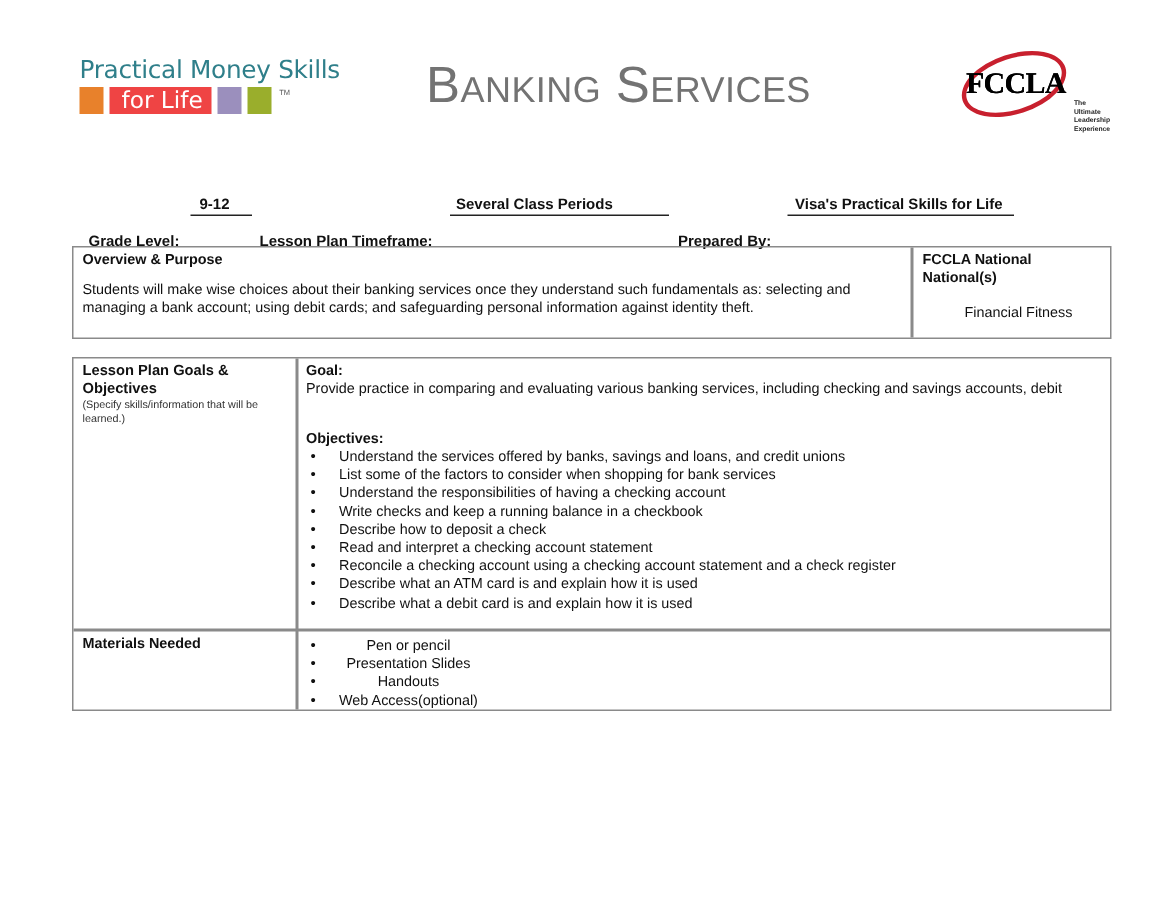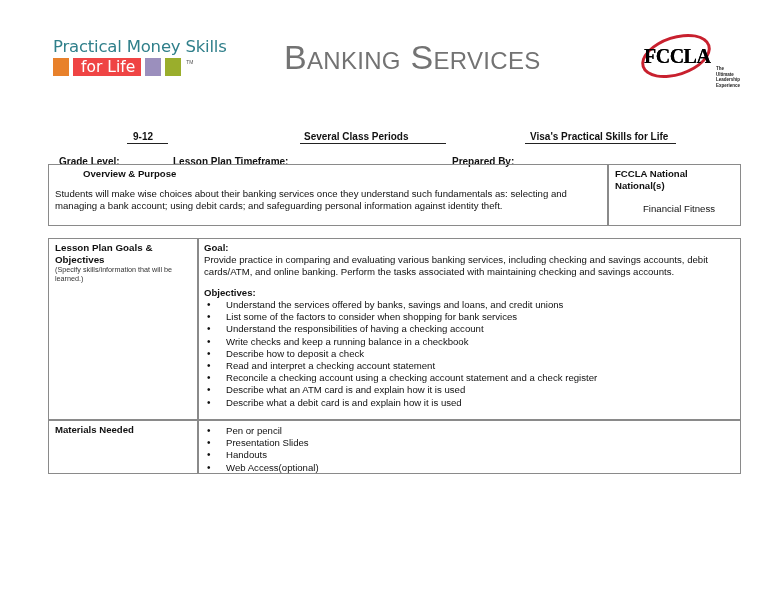--- a/index.html
+++ b/index.html
@@ -70,21 +70,21 @@
   <span class="lbl" style="left:0;">Grade Level:</span>
   <span class="val" style="left:68px; width:41px; padding-left:6px;">9-12</span>
   <span class="lbl" style="left:114px;">Lesson Plan Timeframe:</span>
   <span class="val" style="left:241px; width:146px; padding-left:4px;">Several Class Periods</span>
   <span class="lbl" style="left:393px;">Prepared By:</span>
   <span class="val" style="left:466px; width:151px; padding-left:5px;">Visa's Practical Skills for Life</span>
 </div>
 
 <div class="tbl tbl1">
   <div class="vline" style="left:558px;"></div>
-  <div class="cell hd" style="left:6px; top:3px;margin-left:28px;">Overview &amp; Purpose</div>
+  <div class="cell hd" style="left:6px; top:3px;">Overview &amp; Purpose</div>
   <div class="cell" style="left:6px; top:23px; white-space:nowrap;">
     <div>Students will make wise choices about their banking services once they understand such fundamentals as: selecting and</div>
     <div>managing a bank account; using debit cards; and safeguarding personal information against identity theft.</div>
   </div>
   <div class="cell hd" style="left:566px; top:3px;">
     <div>FCCLA National</div>
     <div>National(s)</div>
   </div>
   <div class="cell" style="left:594px; top:38px;">Financial Fitness</div>
 </div>
@@ -98,40 +98,39 @@
     <div>Objectives</div>
   </div>
   <div class="cell small" style="left:6px; top:26px;">
     <div>(Specify skills/information that will be</div>
     <div>learned.)</div>
   </div>
 
   <div class="cell" style="left:155px; top:3px; white-space:nowrap;">
     <div class="hd">Goal:</div>
     <div>Provide practice in comparing and evaluating various banking services, including checking and savings accounts, debit</div>
-    <div>cards/ATM, and online banking. Perform the tasks associated with maintaining checking and savings accounts.</div>
   </div>
 
   <div class="cell" style="left:155px; top:48px; white-space:nowrap;">
     <div class="hd">Objectives:</div>
     <ul class="bullets">
       <li>Understand the services offered by banks, savings and loans, and credit unions</li>
       <li>List some of the factors to consider when shopping for bank services</li>
       <li>Understand the responsibilities of having a checking account</li>
       <li>Write checks and keep a running balance in a checkbook</li>
       <li>Describe how to deposit a check</li>
       <li>Read and interpret a checking account statement</li>
       <li>Reconcile a checking account using a checking account statement and a check register</li>
       <li>Describe what an ATM card is and explain how it is used</li>
       <li>Describe what a debit card is and explain how it is used</li>
     </ul>
   </div>
 
   <div class="cell hd" style="left:6px; top:185px;">Materials Needed</div>
-  <div class="cell" style="left:155px; top:186px; white-space:nowrap;">
+  <div class="cell" style="left:155px; top:186px; white-space:nowrap;text-align:center;">
     <ul class="bullets">
       <li>Pen or pencil</li>
       <li>Presentation Slides</li>
       <li>Handouts</li>
       <li>Web Access(optional)</li>
     </ul>
   </div>
 </div>
 
 </body></html>

